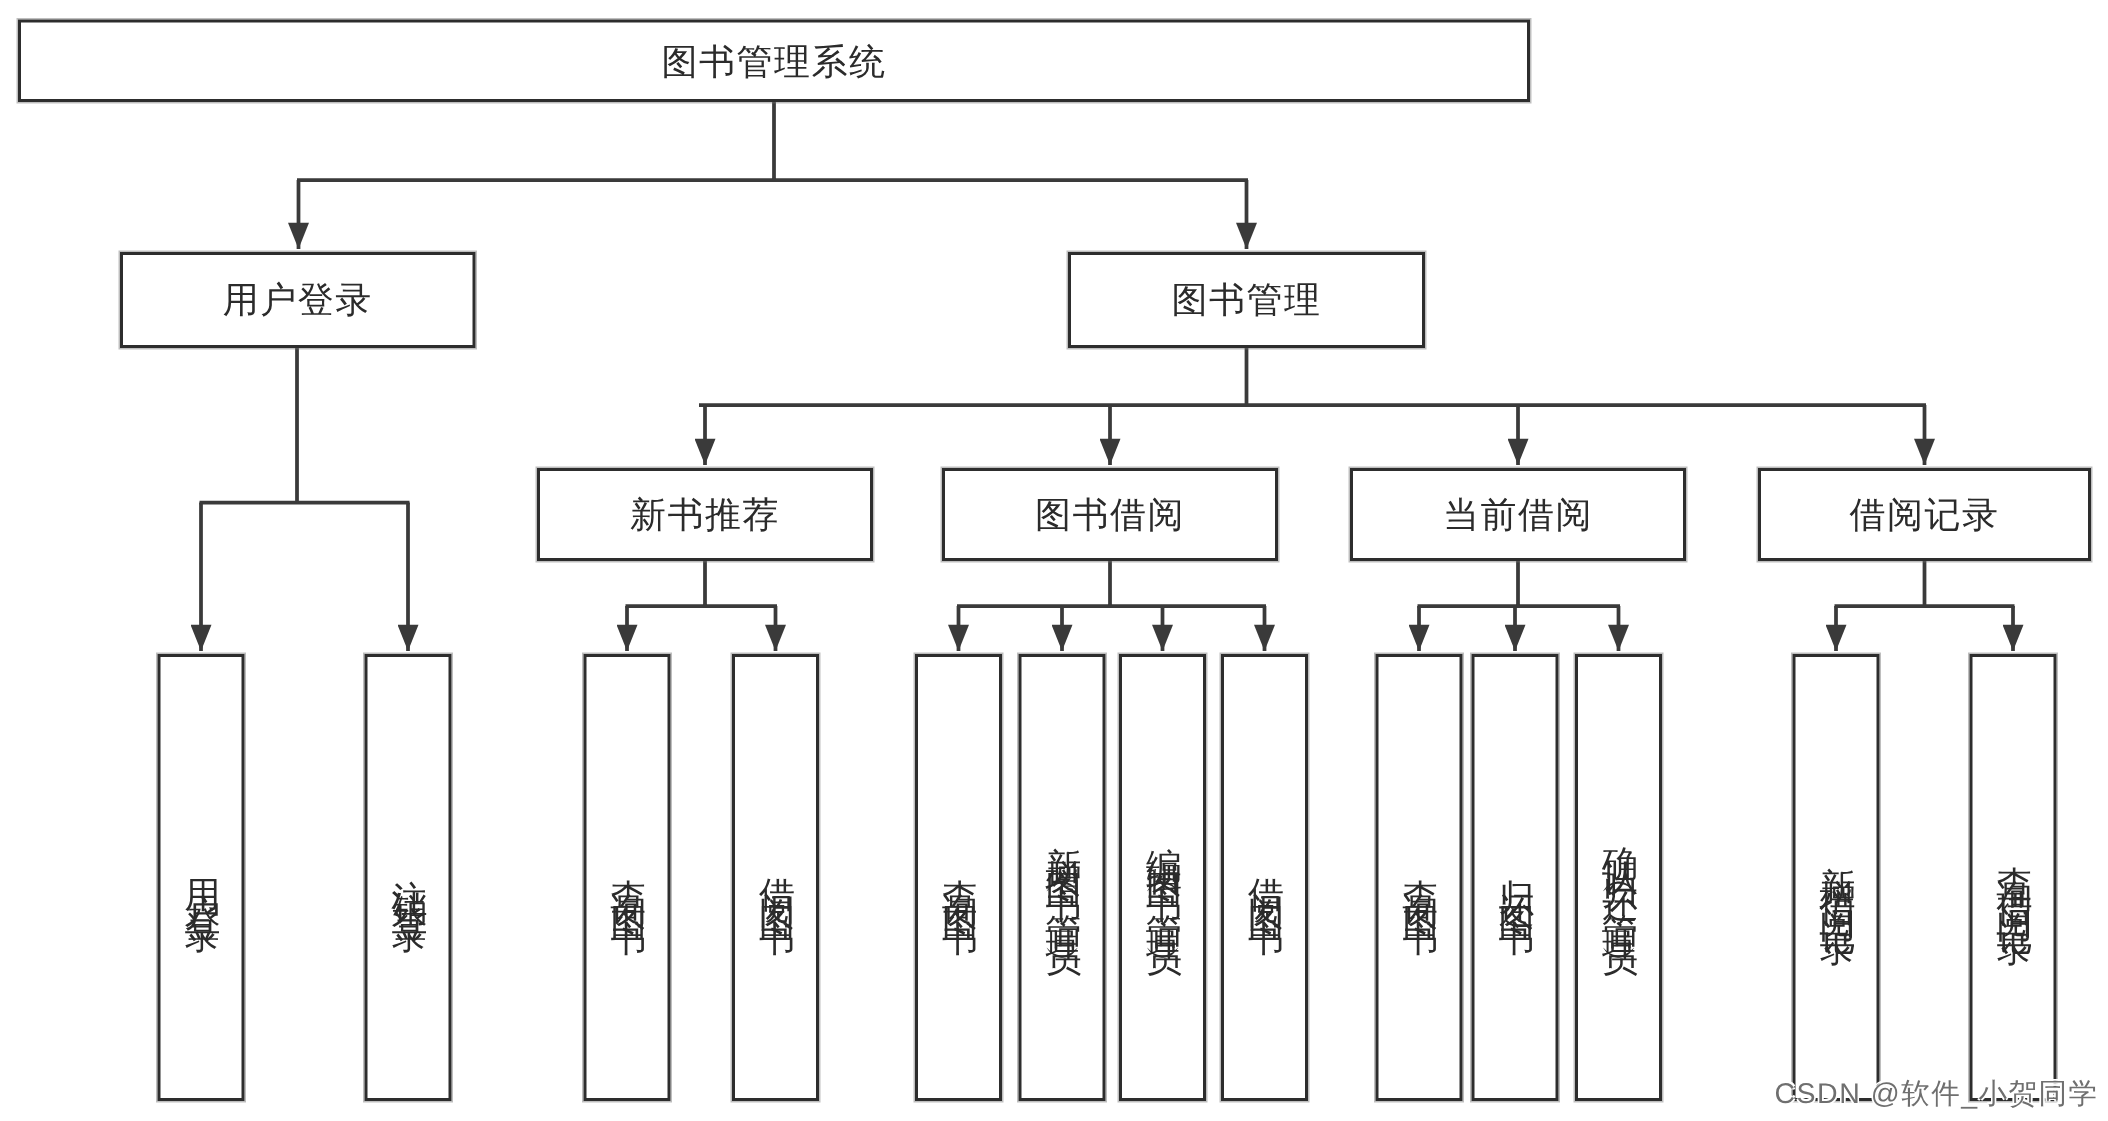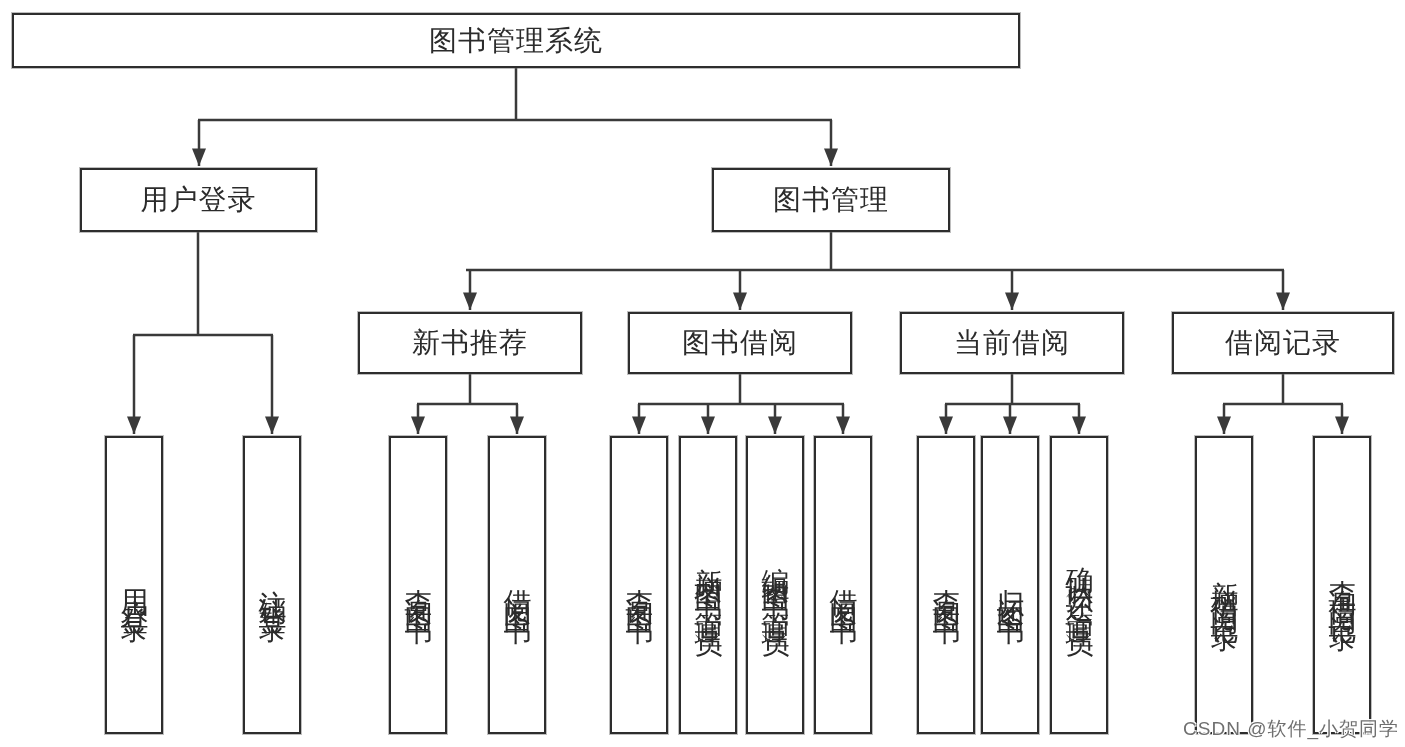--- a/index.html
+++ b/index.html
@@ -12,21 +12,21 @@
   }
   .wires{position:absolute;left:0;top:0;z-index:1;}
   .box{
     position:absolute;
     box-sizing:border-box;
     background:#ffffff;
     border:2px solid #2d2d2d;
     box-shadow:0 0 0 1px rgba(110,110,110,.45);
     display:flex;align-items:center;justify-content:center;
     color:#2b2b2b;
-    font-size:28px;
+    font-size:24px;
     z-index:2;
   }
   .box span{white-space:nowrap;}
   .hnode span{letter-spacing:1px;}
   .leaf{top:436px;width:58px;height:298px;}
   .leaf span{
     writing-mode:vertical-rl;
     text-orientation:mixed;
     letter-spacing:9px;
     line-height:1;

